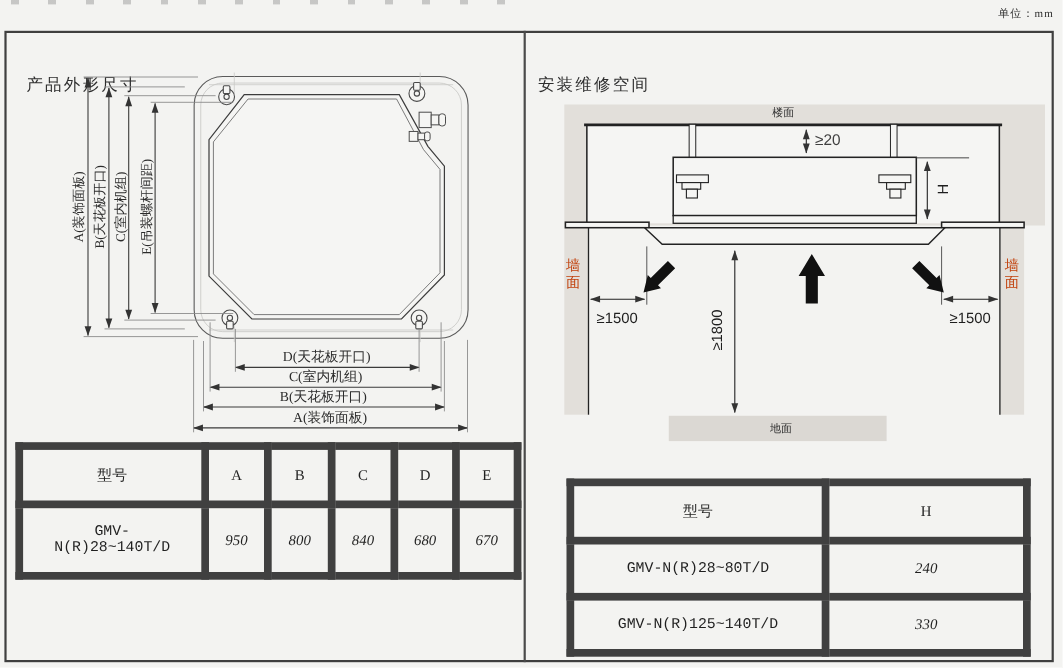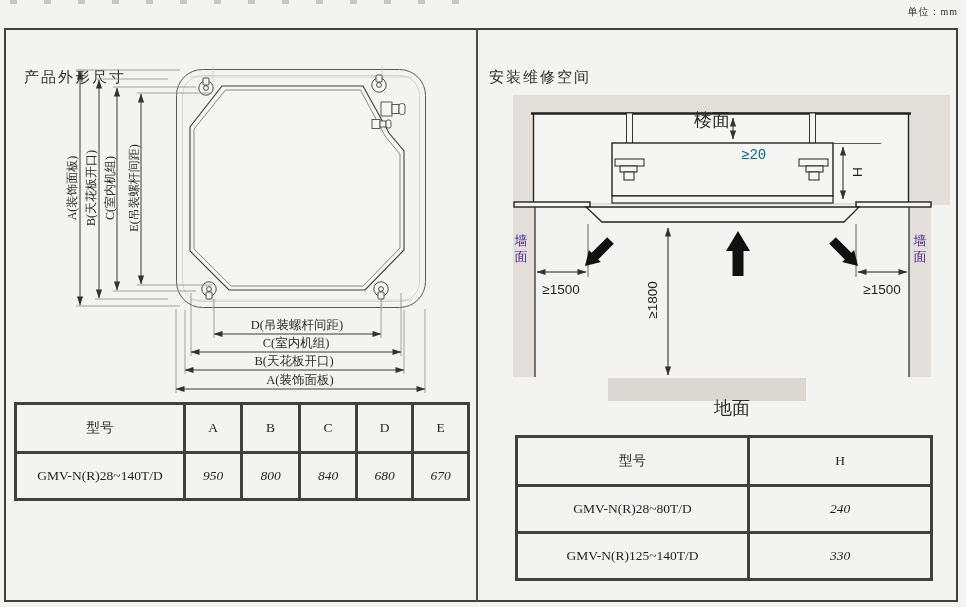--- a/index.html
+++ b/index.html
@@ -23,32 +23,32 @@
   .divider{position:absolute; left:476px; top:28px; width:2px; height:574px; background:#4a4a4a;}
   .panel-title{position:absolute; font-size:15px; letter-spacing:2px; color:#2e2e2e;margin-top:32px;}
   #title-left{left:24px; top:36px;}
   #title-right{left:489px; top:36px;}
   svg.canvas{position:absolute; left:0; top:0;}
   
   .lbl{position:absolute; transform:translate(-50%,-50%); white-space:nowrap;
        font-size:12.5px; color:#2b2b2b;}
   .vlbl{position:absolute; transform:translate(-50%,-50%) rotate(-90deg);
        white-space:nowrap; font-size:12px; color:#2b2b2b;}
-  .lbl-raw{position:absolute; white-space:nowrap; font-size:14px; color:#0369a1;
-       font-family:Liberation Mono, monospace;margin-top:28px;}
+  .lbl-raw{position:absolute; white-space:nowrap; font-size:14px; color:#404040;
+       font-family:Liberation Sans, sans-serif;}
   .wall-lbl{position:absolute; width:18px; text-align:center; word-break:break-all;
-       line-height:1.25; font-size:13px; color:#4c1d95;}
+       line-height:1.25; font-size:13px; color:#c2410c;}
   .dim-sans{font-family:"Liberation Sans","DejaVu Sans",sans-serif; font-size:13.5px; color:#1e1e1e;}
-  .f14{font-size:18px;margin-top:18px;}
+  .f14{font-size:10px;}
   
   table.tbl{position:absolute; border-collapse:collapse; table-layout:fixed;
        border:2px solid #2b2b2b;}
-  table.tbl td{border:3px solid #404040; text-align:center; vertical-align:middle;
+  table.tbl td{border:7px solid #404040; text-align:center; vertical-align:middle;
        padding:14px; font-size:13.5px; color:#1f1f1f;}
-  .mono{font-family:Liberation Serif, serif; font-size:13px;}
+  .mono{font-family:Liberation Mono, monospace; font-size:13px;}
   .num{font-size:14px;font-style:italic;}
   #table-left{left:14px; top:402px; width:453px;}
   #table-right{left:515px; top:435px; width:415px;}
 </style>
 </head>
 <body>
 
 <div class="page">
 
   <div class="top-artifacts"></div>
@@ -200,34 +200,34 @@
         <polygon points="858,266 842.1,262.1 844.8,259.4 829.2,243.8 835.8,237.2 851.4,252.8 854.1,250.1"></polygon>
       </g>
     </g>
   </svg>
 
   <div class="vlbl" style="left:72px;  top:188px;">A(装饰面板)</div>
   <div class="vlbl" style="left:91px;  top:188px;">B(天花板开口)</div>
   <div class="vlbl" style="left:110px; top:188px;">C(室内机组)</div>
   <div class="vlbl" style="left:134px; top:188px;">E(吊装螺杆间距)</div>
 
-  <div class="lbl" style="left:297px; top:325px;">D(吊装螺杆间距)</div>
+  <div class="lbl" style="left:297px; top:325px;">D(天花板开口)</div>
   <div class="lbl" style="left:296px; top:343px;">C(室内机组)</div>
   <div class="lbl" style="left:294px; top:361px;">B(天花板开口)</div>
   <div class="lbl" style="left:300px; top:380px;">A(装饰面板)</div>
 
   <div class="lbl f14" style="left:712px; top:102px;">楼面</div>
   <div class="lbl-raw" style="left:741px; top:119px;">≥20</div>
   <div class="vlbl dim-sans" style="left:857px; top:172px;">H</div>
   <div class="wall-lbl" style="left:512px; top:233px;">墙面</div>
   <div class="wall-lbl" style="left:911px; top:233px;">墙面</div>
   <div class="lbl dim-sans" style="left:561px; top:289px;">≥1500</div>
   <div class="lbl dim-sans" style="left:882px; top:289px;">≥1500</div>
   <div class="vlbl dim-sans" style="left:652px; top:300px;">≥1800</div>
-  <div class="lbl f14" style="left:732px; top:390px;">地面</div>
+  <div class="lbl f14" style="left:710px; top:390px;">地面</div>
 
   <table class="tbl" id="table-left">
     <colgroup>
         <col style="width:169px">
         <col style="width:57px">
         <col style="width:58px">
               <col style="width:57px">
         <col style="width:56px">
         <col style="width:56px">
       </colgroup>

